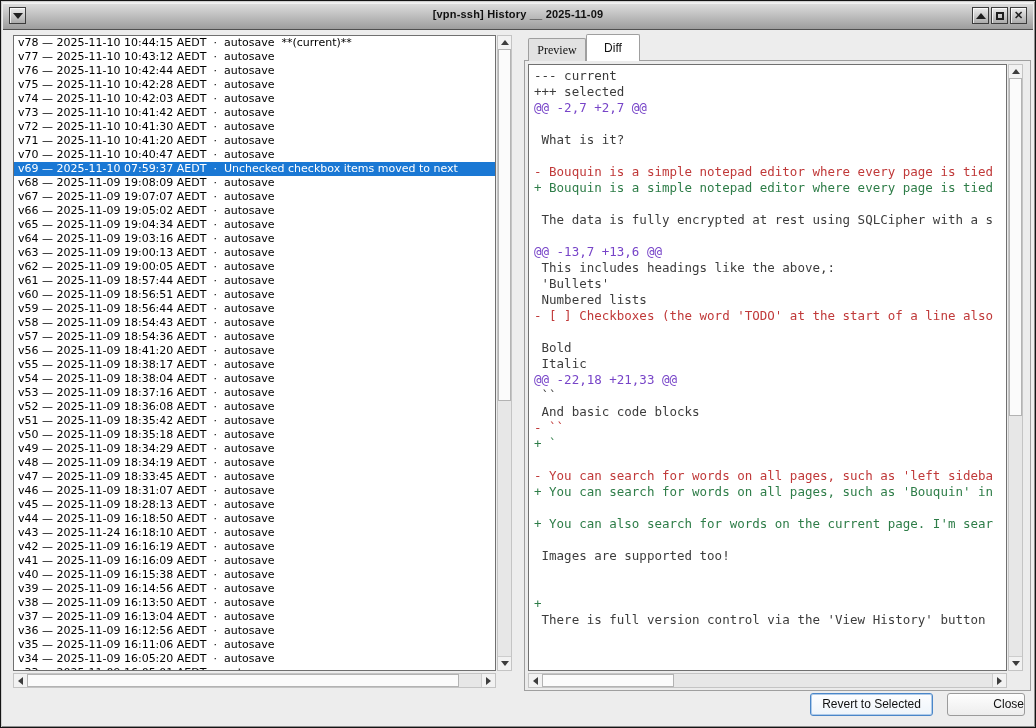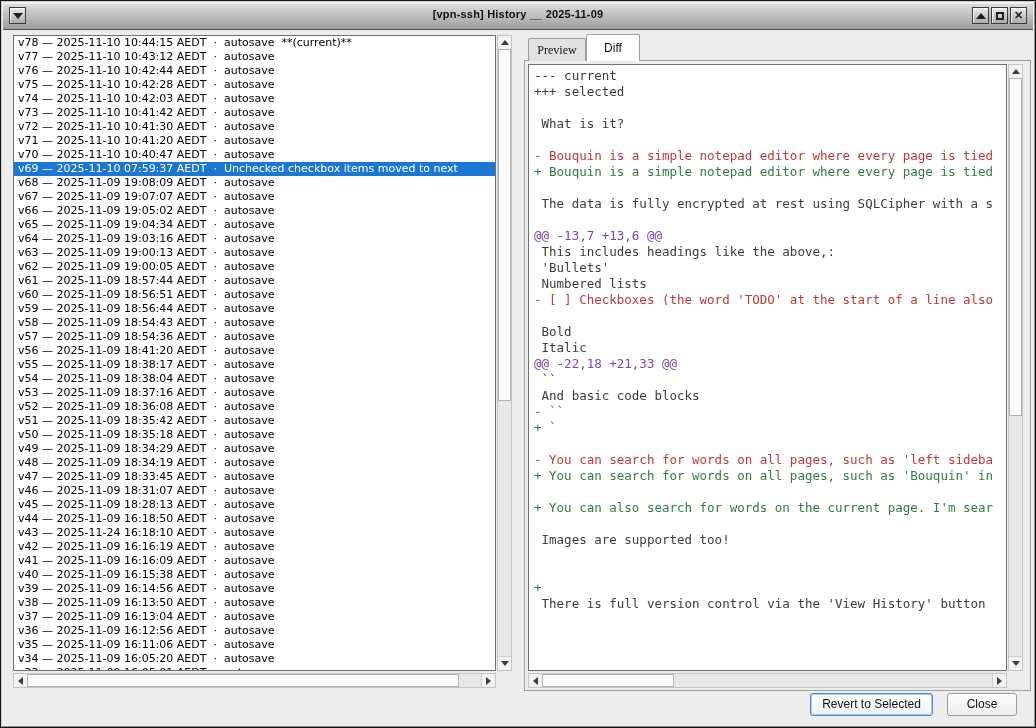--- a/index.html
+++ b/index.html
@@ -70,21 +70,21 @@
   .dl.ctx,.dl.meta{color:var(--diff-text,#3c3c3c);}
   .dl.hunk{color:var(--diff-hunk,#7744c8);}
   .dl.del{color:var(--diff-del,#c03939);}
   .dl.add{color:var(--diff-add,#2e7d48);}
   
   .btn{position:absolute;top:692px;height:23px;box-sizing:border-box;border-radius:3px;
        background:linear-gradient(#fefefe,#ededed);border:1px solid #9b9b9b;
        font-size:12px;color:#111;text-align:center;line-height:21px;}
   .btn-revert{left:809px;width:123px;border:1px solid #4a86c8;
               box-shadow:0 0 0 1px #aecbea inset;background:linear-gradient(#fdfeff,#eef4fa);}
-  .btn-close{left:946px;width:70px;}
+  .btn-close{left:946px;width:78px;text-align:right;}
 </style>
 </head>
 <body>
 
 <div class="window">
 
   <div class="titlebar">
     <div class="tb-btn tb-menu">
       <span class="tri-dn-lg"></span>
     </div>
@@ -169,20 +169,21 @@
       </div>
   </div>
 
   <div class="pane"></div>
   <div class="tab tab-preview">Preview</div>
   <div class="tab tab-diff">Diff</div>
 
   <div class="diff-area" id="diff-text">
       <div class="dl meta">--- current</div>
       <div class="dl meta">+++ selected</div>
+      <div class="dl hunk">@@ -2,7 +2,7 @@</div>
       <div class="dl blank"> </div>
       <div class="dl ctx"> What is it?</div>
       <div class="dl blank"> </div>
       <div class="dl del">- Bouquin is a simple notepad editor where every page is tied</div>
       <div class="dl add">+ Bouquin is a simple notepad editor where every page is tied</div>
       <div class="dl blank"> </div>
       <div class="dl ctx"> The data is fully encrypted at rest using SQLCipher with a s</div>
       <div class="dl blank"> </div>
       <div class="dl hunk">@@ -13,7 +13,6 @@</div>
       <div class="dl ctx"> This includes headings like the above,:</div>

